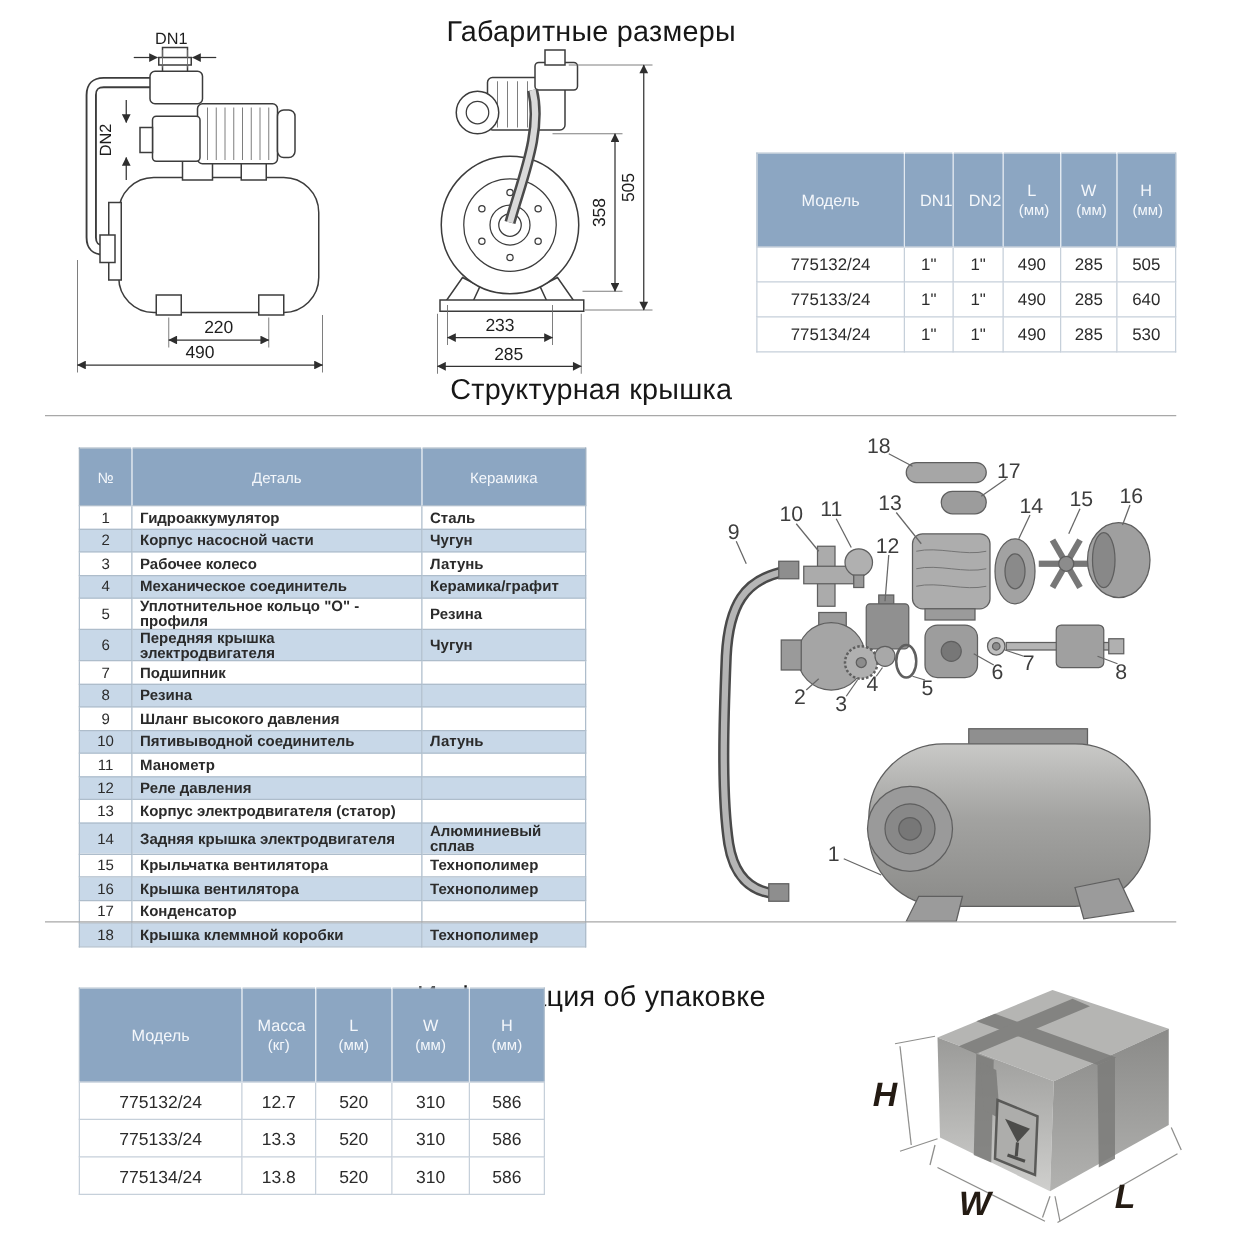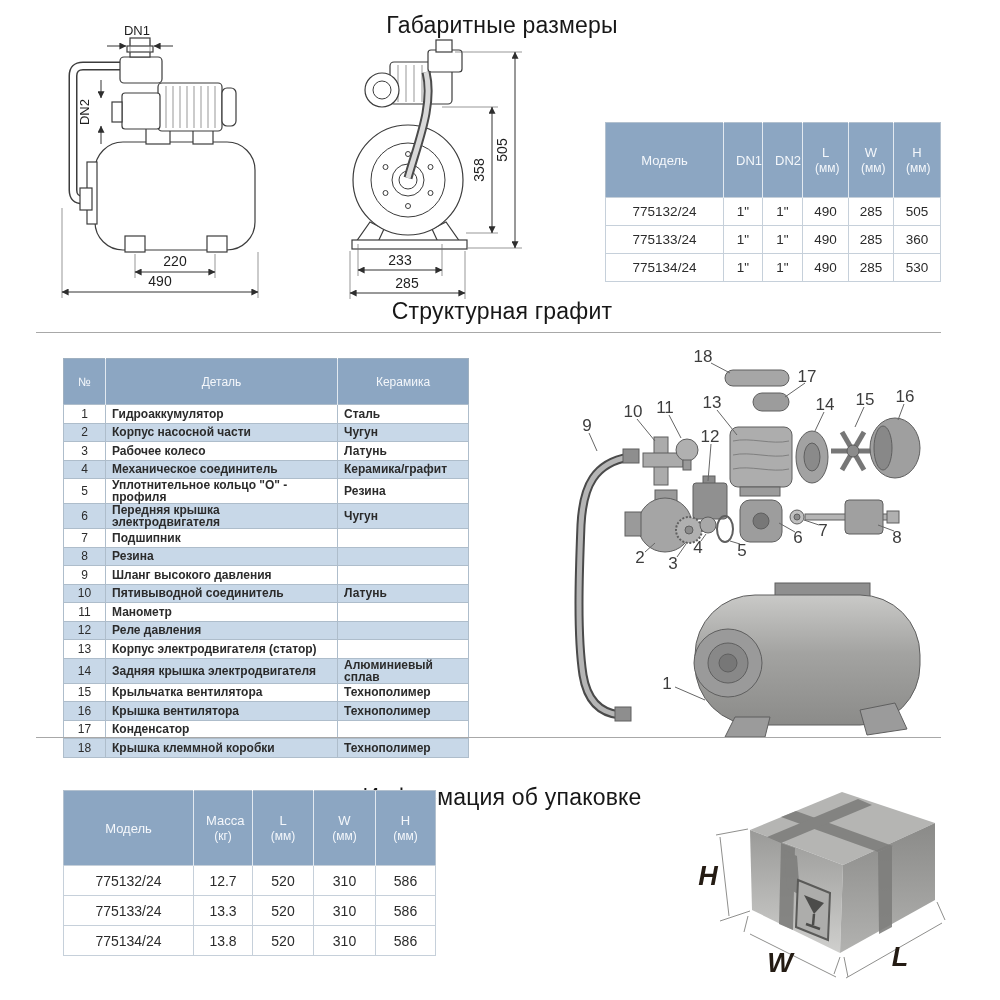--- a/index.html
+++ b/index.html
@@ -1,20 +1,20 @@
 <!DOCTYPE html>
 <html style="--header-bg: #8ca6c2; --stripe-bg: #c8d8e8; --row-bg: #ffffff; --header-text: #f4f7fb; --body-text: #2b2b2b; --divider-color: #a8a8a8;"><head>
 <meta charset="utf-8">
 <style>
   html,body { margin:0; padding:0; background:#fff; }
   .page { position:relative; width:1000px; height:1000px; background:#fff;
           font-family:"Liberation Sans", sans-serif; overflow:hidden; }
 
   .section-title { position:absolute; left:0; width:946px; text-align:center;
-                   font-size:23px; font-weight:500; color:#171717; letter-spacing:.2px;margin-left:29px; }
+                   font-size:23px; font-weight:500; color:#171717; letter-spacing:.2px; }
   .divider { position:absolute; left:36px; width:905px; height:1px; background:#a8a8a8; }
 
   table { border-collapse:collapse; table-layout:fixed; position:absolute; }
   th { background:var(--header-bg,#8ca6c2); color:#f4f7fb; font-weight:400;
        text-align:center; vertical-align:middle; padding:12px; }
   td { text-align:center; vertical-align:middle; color:#2b2b2b; background:#fff; padding:0; }
   th .unit { display:block; font-size:12px; margin-top:1px; }
 
   .dim-table { left:605px; top:122px; width:335px; border:1px solid #b3c1cf; }
   .dim-table th { height:50px; font-size:13px; border-right:1px solid rgba(255,255,255,.75); }
@@ -196,34 +196,34 @@
         <td>490</td>
         <td>285</td>
         <td>505</td>
       </tr>
       <tr>
         <td>775133/24</td>
         <td>1"</td>
         <td>1"</td>
         <td>490</td>
         <td>285</td>
-        <td>360</td>
+        <td>640</td>
       </tr>
       <tr>
         <td>775134/24</td>
         <td>1"</td>
         <td>1"</td>
         <td>490</td>
         <td>285</td>
         <td>530</td>
       </tr>
     </tbody>
   </table>
 
-  <div class="section-title" style="top:298px">Структурная графит</div>
+  <div class="section-title" style="top:298px">Структурная крышка</div>
   <div class="divider" style="top:332px"></div>
 
   <table class="parts-table">
     <colgroup>
         <col style="width:42px">
         <col style="width:232px">
         <col style="width:131px">
       </colgroup>
     <thead>
       <tr>

